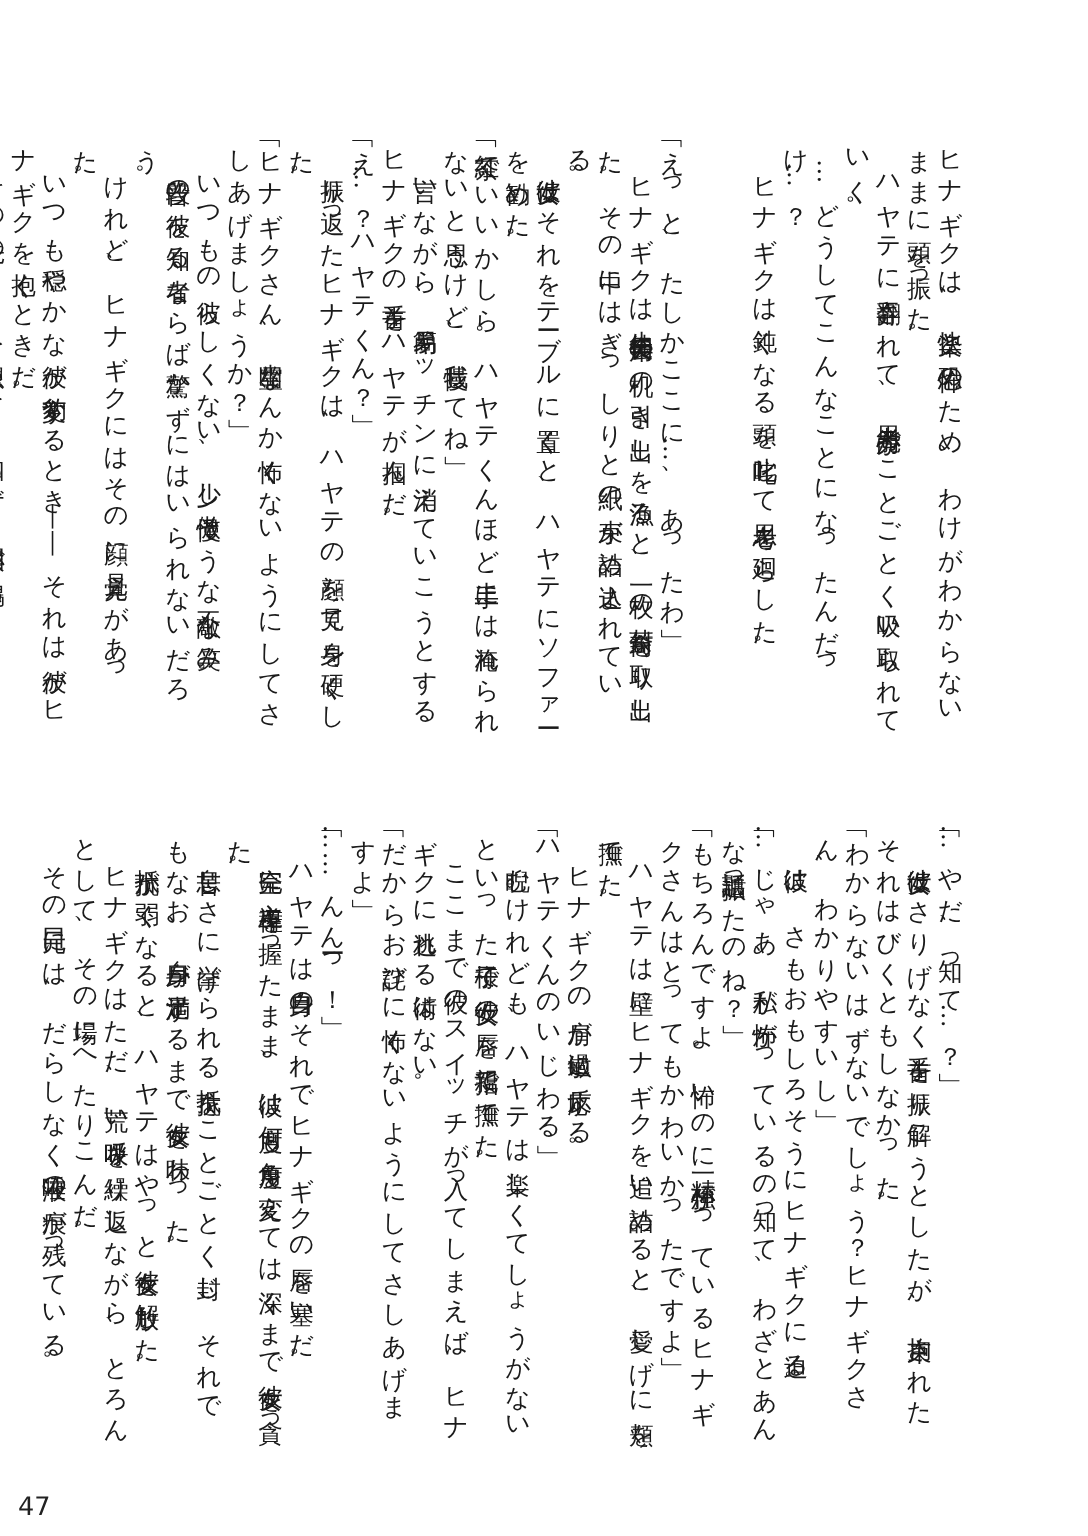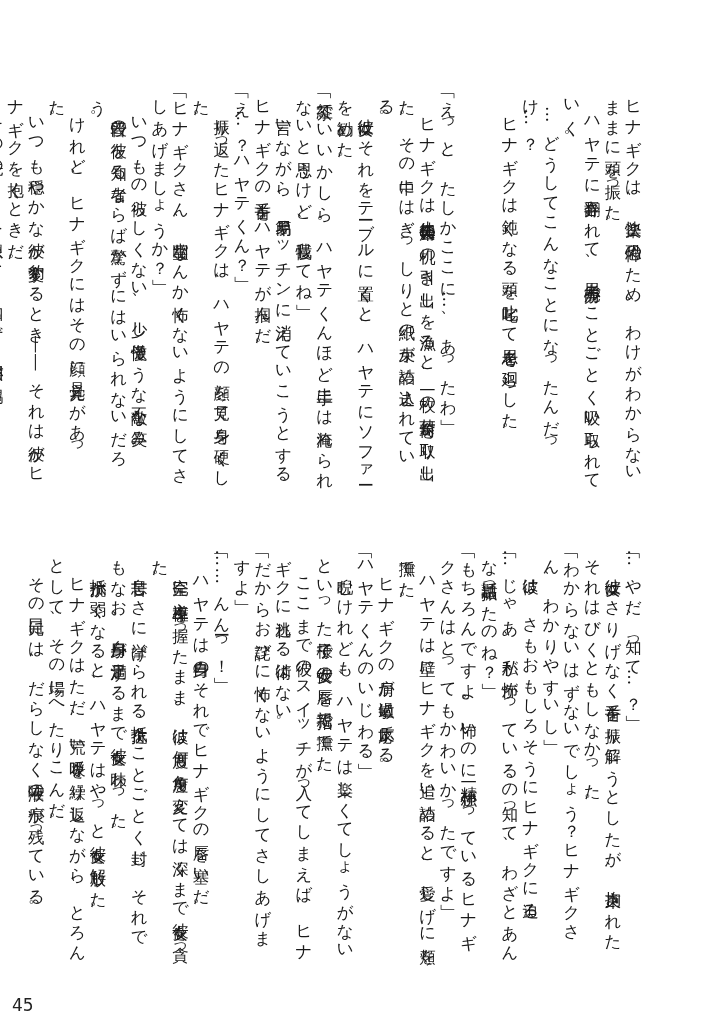--- a/index.html
+++ b/index.html
@@ -52,13 +52,13 @@
     <p>　ここまで彼のスイッチが入ってしまえば、ヒナギクに逃れる術はない。</p>
     <p>「だからお詫びに怖くないようにしてさしあげますよ」</p>
     <p>「……んんーっ！」</p>
     <p>　ハヤテは自身のそれでヒナギクの唇を塞いだ。</p>
     <p>　完全に主導権を握ったまま、彼は何度も角度を変えては深くまで彼女を貪った。</p>
     <p>　息苦しさに挙げられる抵抗をことごとく封じ、それでもなお、自身が満足するまで彼女を味わった。</p>
     <p>　抵抗が弱くなると、ハヤテはやっと彼女を解放した。</p>
     <p>　ヒナギクはただ、荒い呼吸を繰り返しながら、とろんとして、その場にへたりこんだ。</p>
     <p>　その口元には、だらしなく唾液の痕が残っている。</p>
   </div>
-<div class="page-number">45</div>
+<div class="page-number">47</div>
 
 </body></html>

